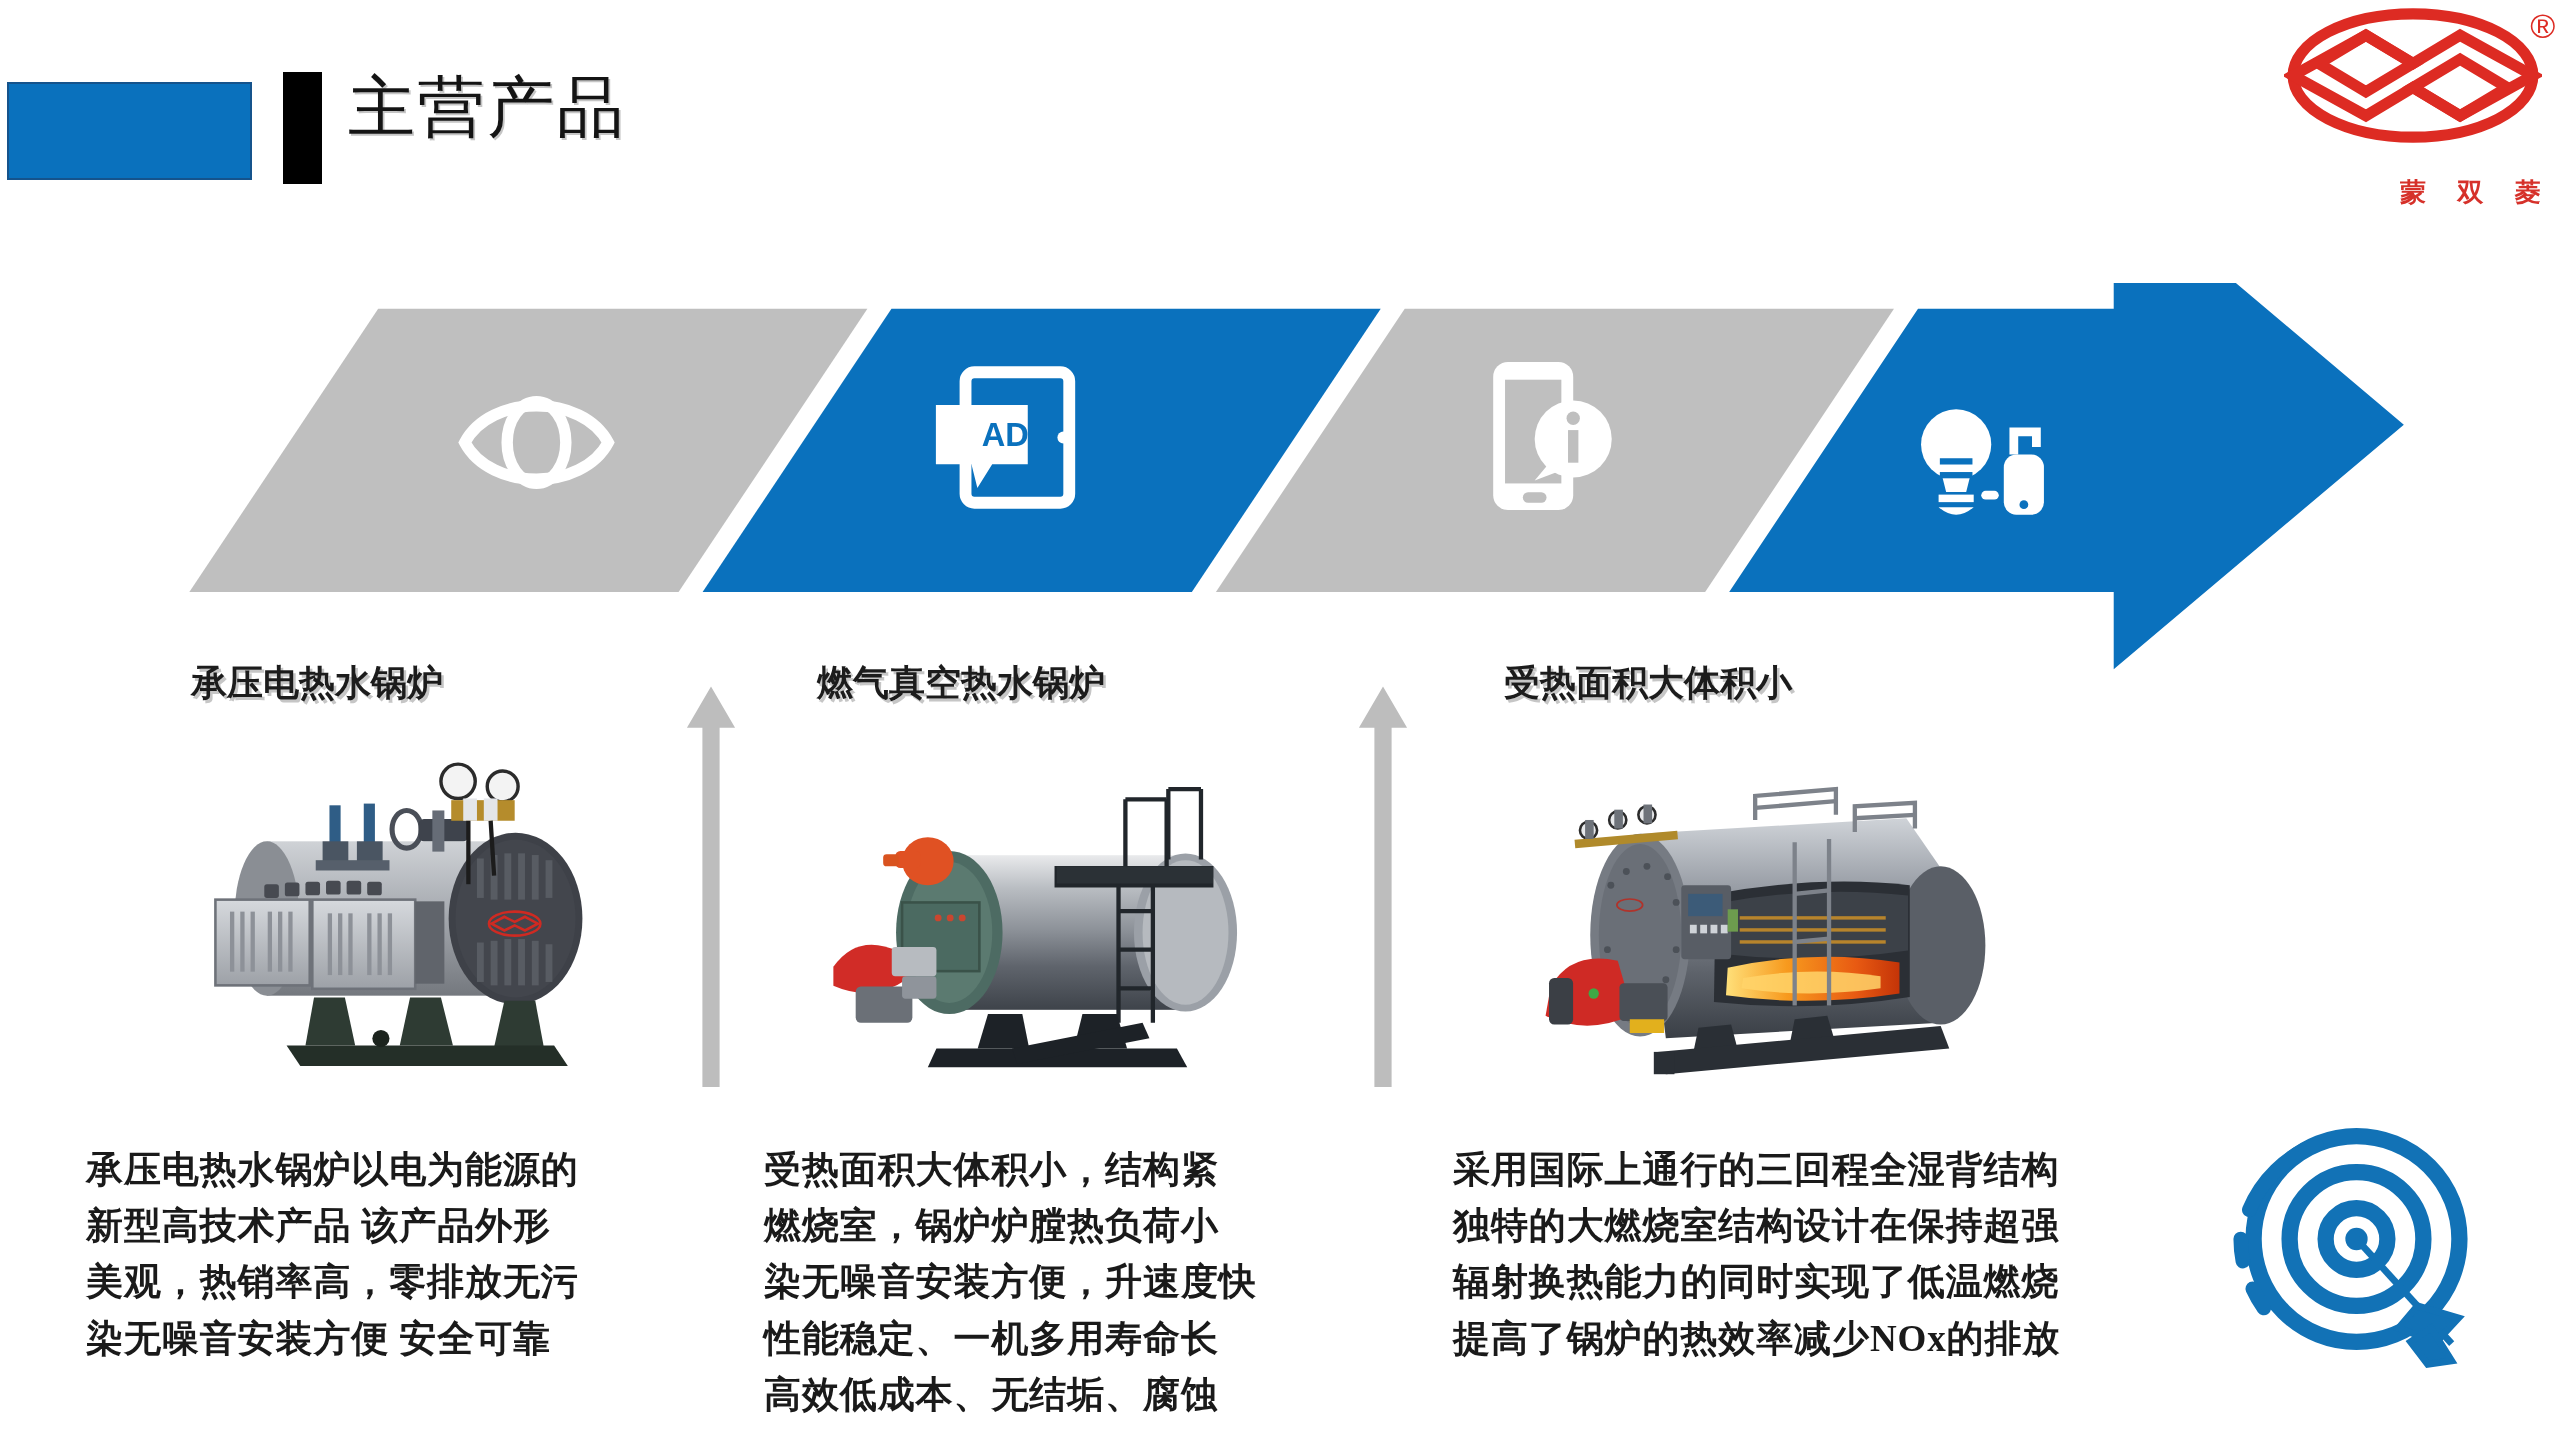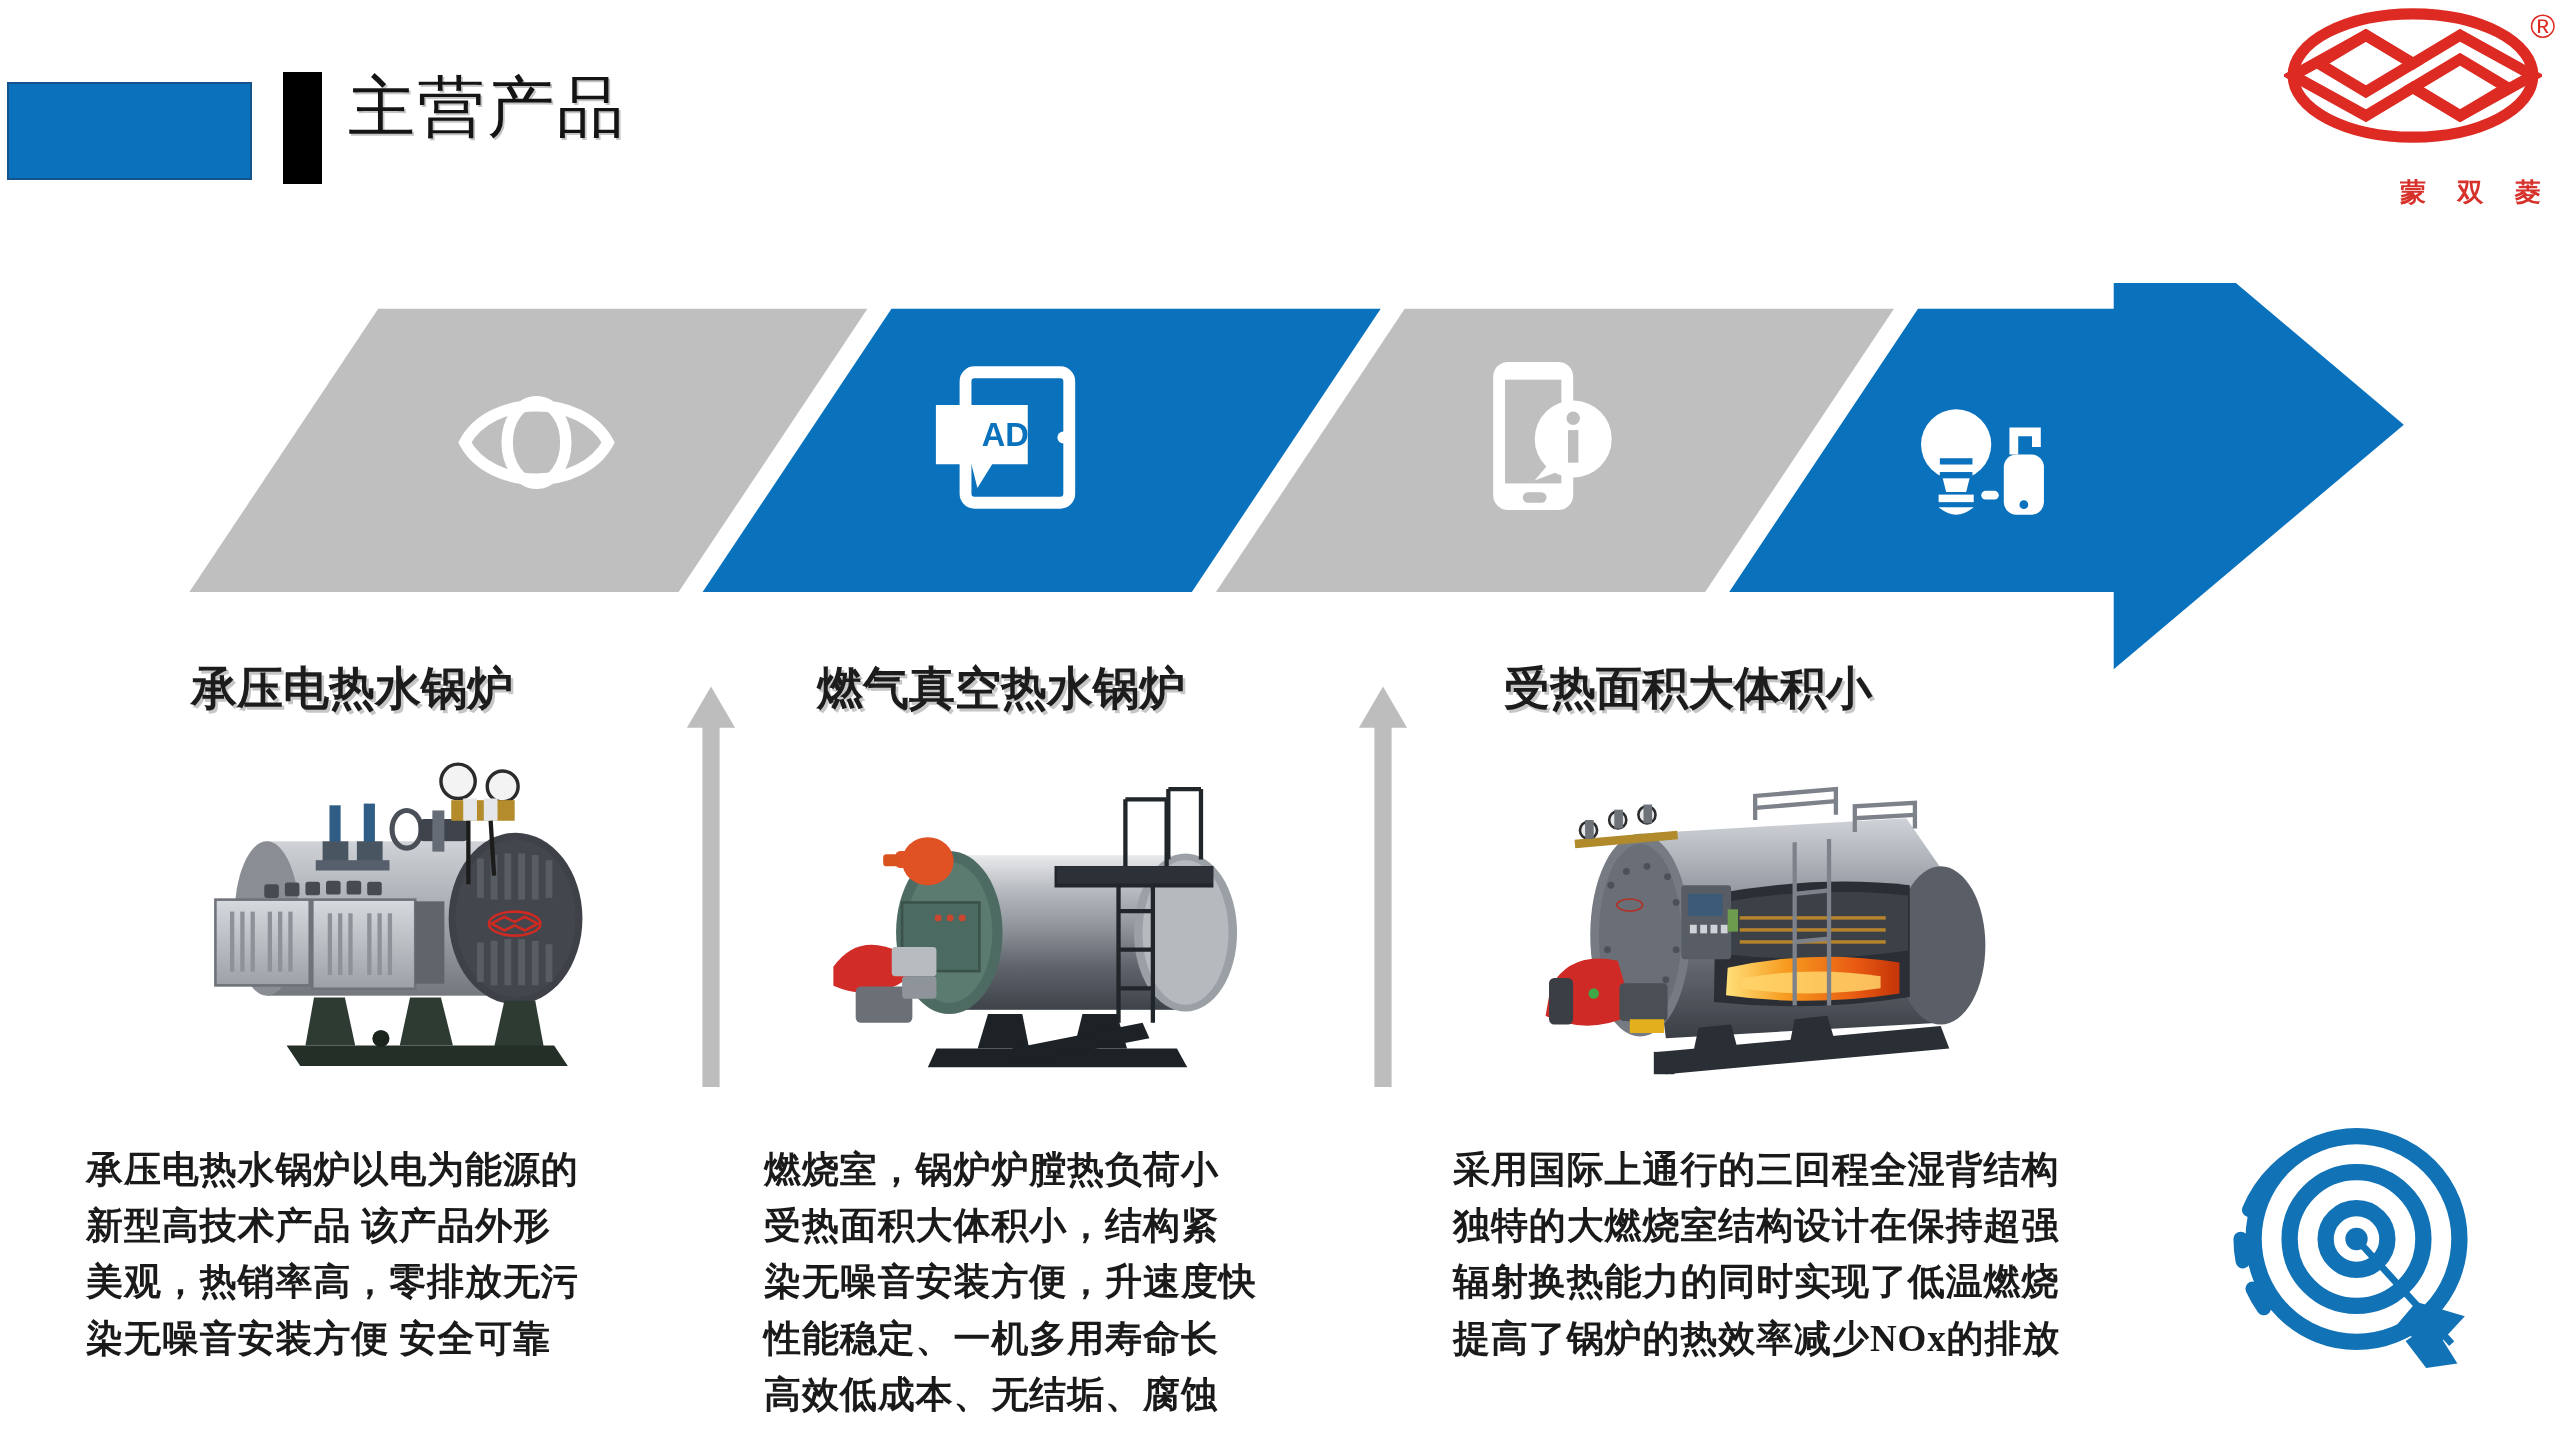--- a/index.html
+++ b/index.html
@@ -87,21 +87,21 @@
 
   .band-icon {
     position: absolute;
     width: 163px;
     height: 163px;
   }
 
   
   .col { position: absolute; top: 653px; }
   .col-title {
-    font-size: 46px;
+    font-size: 36px;
     font-weight: bold;
     color: #1c1c1c;
     white-space: nowrap;
     text-shadow: 2.6px 2.6px 0 rgba(160,160,160,0.6);
     line-height: 1.1;
   }
   .col-photo { position: absolute; }
   .col-body {
     position: absolute;
     font-size: 37px;
@@ -339,22 +339,22 @@
 
       <g fill="#1d2227">
         <polygon points="220,290 260,290 268,330 208,330"></polygon>
         <polygon points="330,290 370,290 382,330 320,330"></polygon>
         <polygon points="160,330 440,330 452,352 150,352"></polygon>
         <polygon points="248,330 400,300 408,318 254,348"></polygon>
       </g>
     </svg>
 
     <div class="col-body" style="left:764px; top:489px; width:584px;">
+      <div class="body-line">受热面积大体积小，结构紧</div>
       <div class="body-line">燃烧室，锅炉炉膛热负荷小</div>
-      <div class="body-line">受热面积大体积小，结构紧</div>
       <div class="body-line">染无噪音安装方便，升速度快</div>
       <div class="body-line">性能稳定、一机多用寿命长</div>
       <div class="body-line">高效低成本、无结垢、腐蚀</div>
     </div>
   </div>
 
   <div class="col" style="left:0;">
     <div class="col-title" style="position:absolute; left:1504px; top:10.3px;">受热面积大体积小</div>
 
     <svg class="col-photo" style="left:1537px; top:112px; width:481px; height:335px;" viewBox="0 0 560 390">

